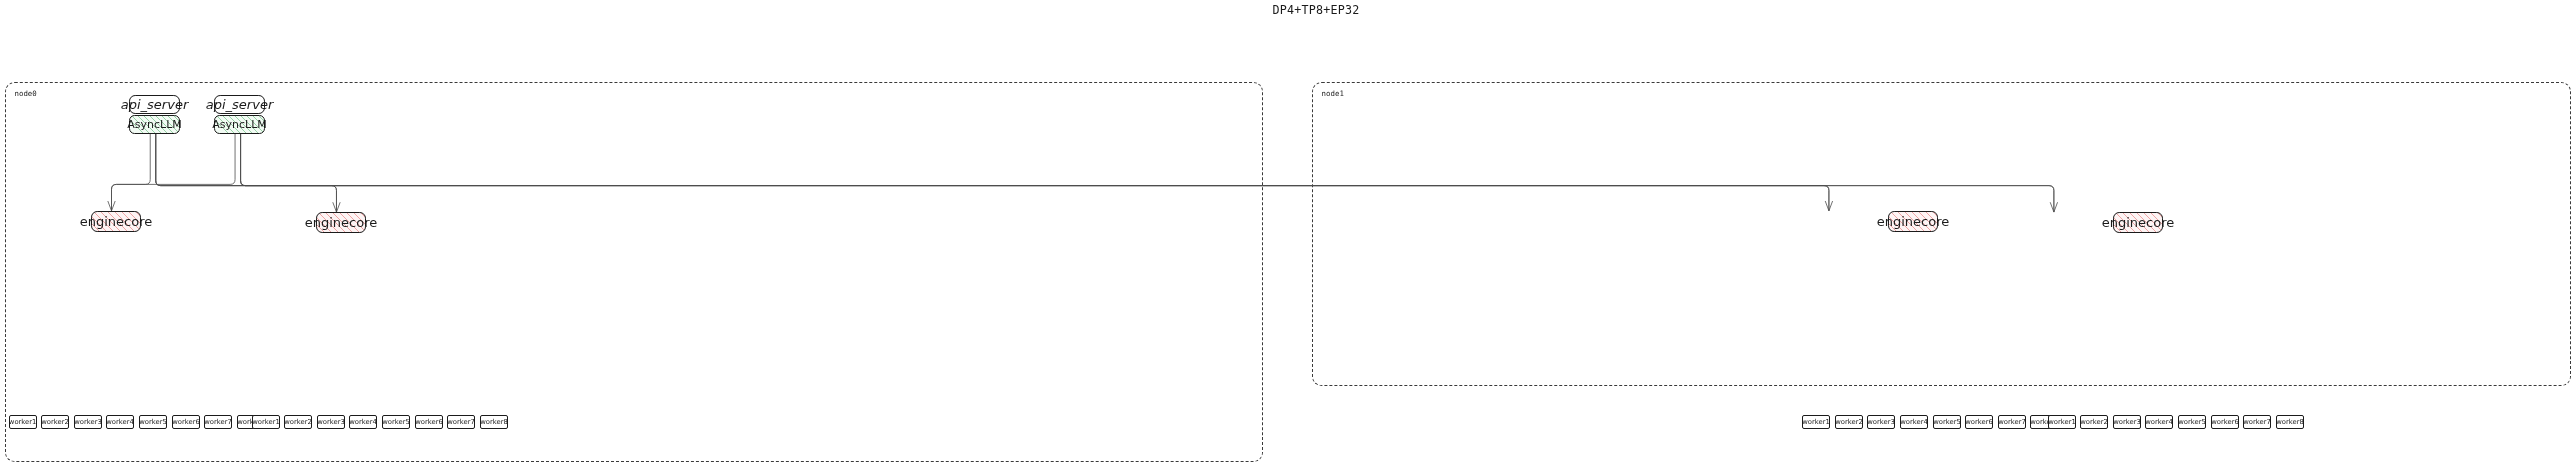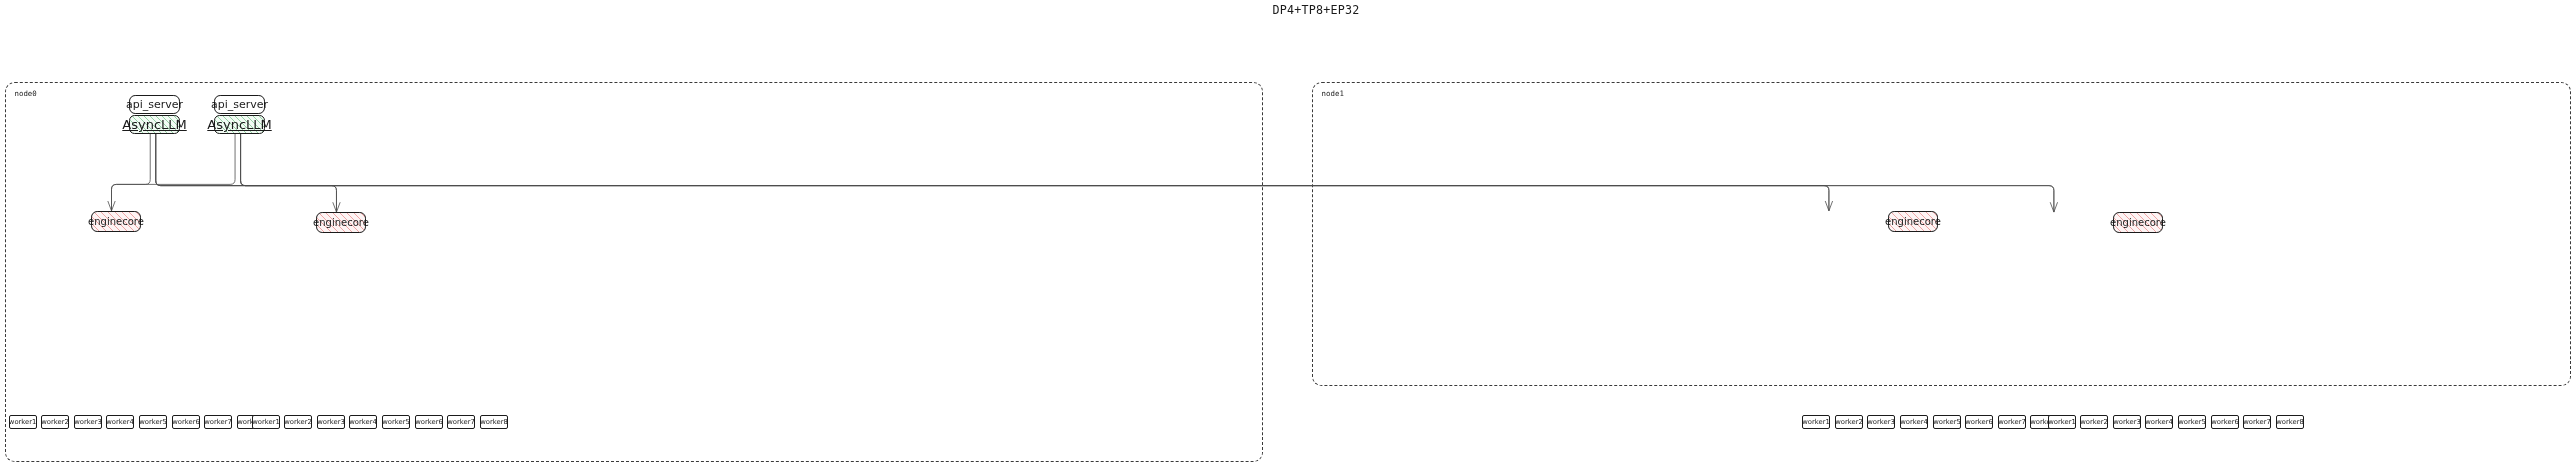--- a/index.html
+++ b/index.html
@@ -62,40 +62,40 @@
     display: flex;
     align-items: center;
     justify-content: center;
     color: #1b1b1b;
     font-size: 7px;
     white-space: nowrap;
     z-index: 3;
   }
   .nbox.api-server {
     border-radius: 6.2px;
-    font-size: 11px;
+    font-size: 13px;
+    font-style: italic;
   }
   
   .nbox.asyncllm {
     border-radius: 5.5px;
-    font-size: 13px;
+    font-size: 11px;
     background-color: #f2fbf4;
     background-image: repeating-linear-gradient(
       45deg,
       rgba(74, 175, 100, 0.55) 0px,
       rgba(74, 175, 100, 0.55) 0.6px,
       rgba(255,255,255,0) 0.6px,
       rgba(255,255,255,0) 4.3px
     );
-    text-decoration: underline;
   }
   
   .nbox.enginecore {
     border-radius: 6.2px;
-    font-size: 10px;
+    font-size: 13px;
     background-color: #fdf4f4;
     background-image: repeating-linear-gradient(
       45deg,
       rgba(226, 92, 92, 0.52) 0px,
       rgba(226, 92, 92, 0.52) 0.6px,
       rgba(255,255,255,0) 0.6px,
       rgba(255,255,255,0) 4.9px
     );
   }
   .nbox.worker {

